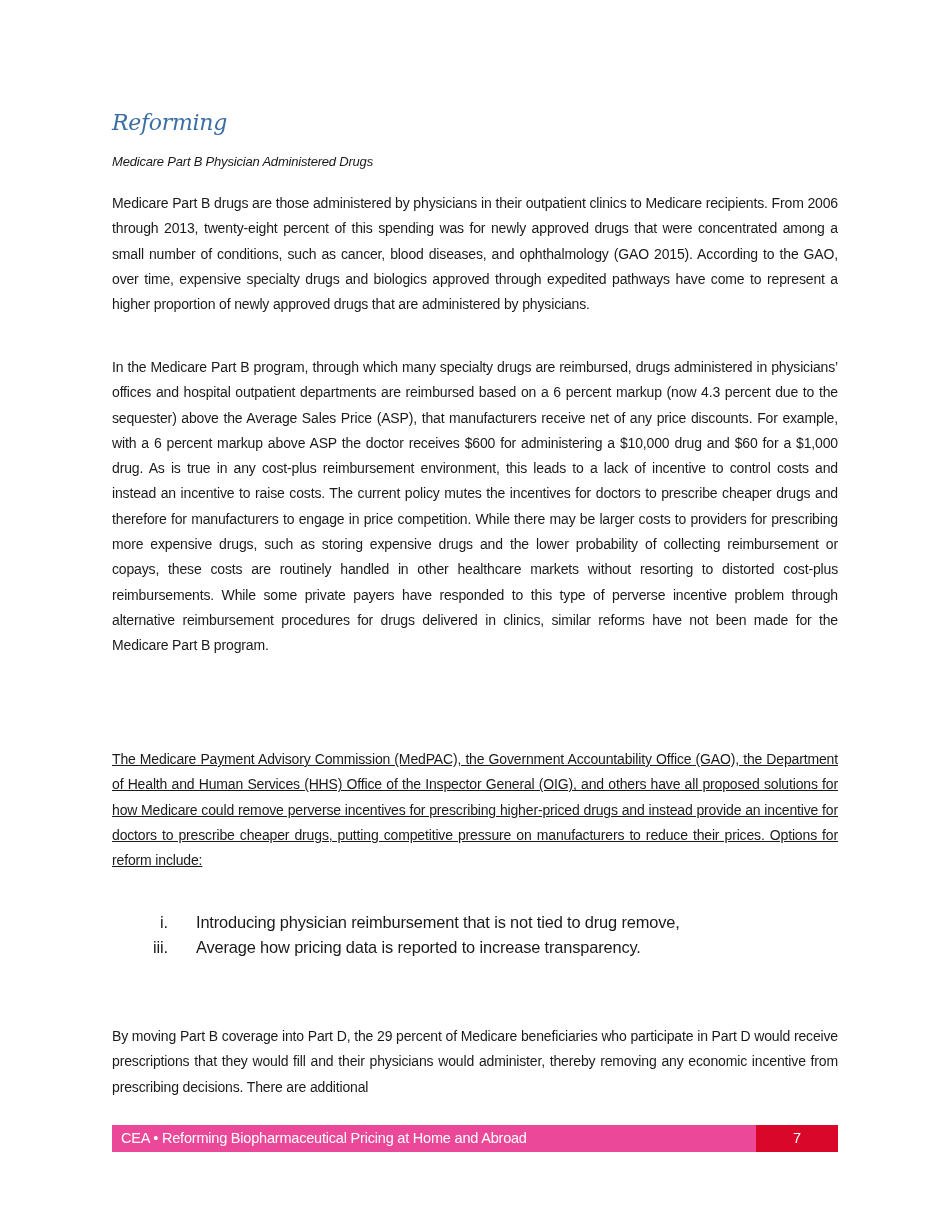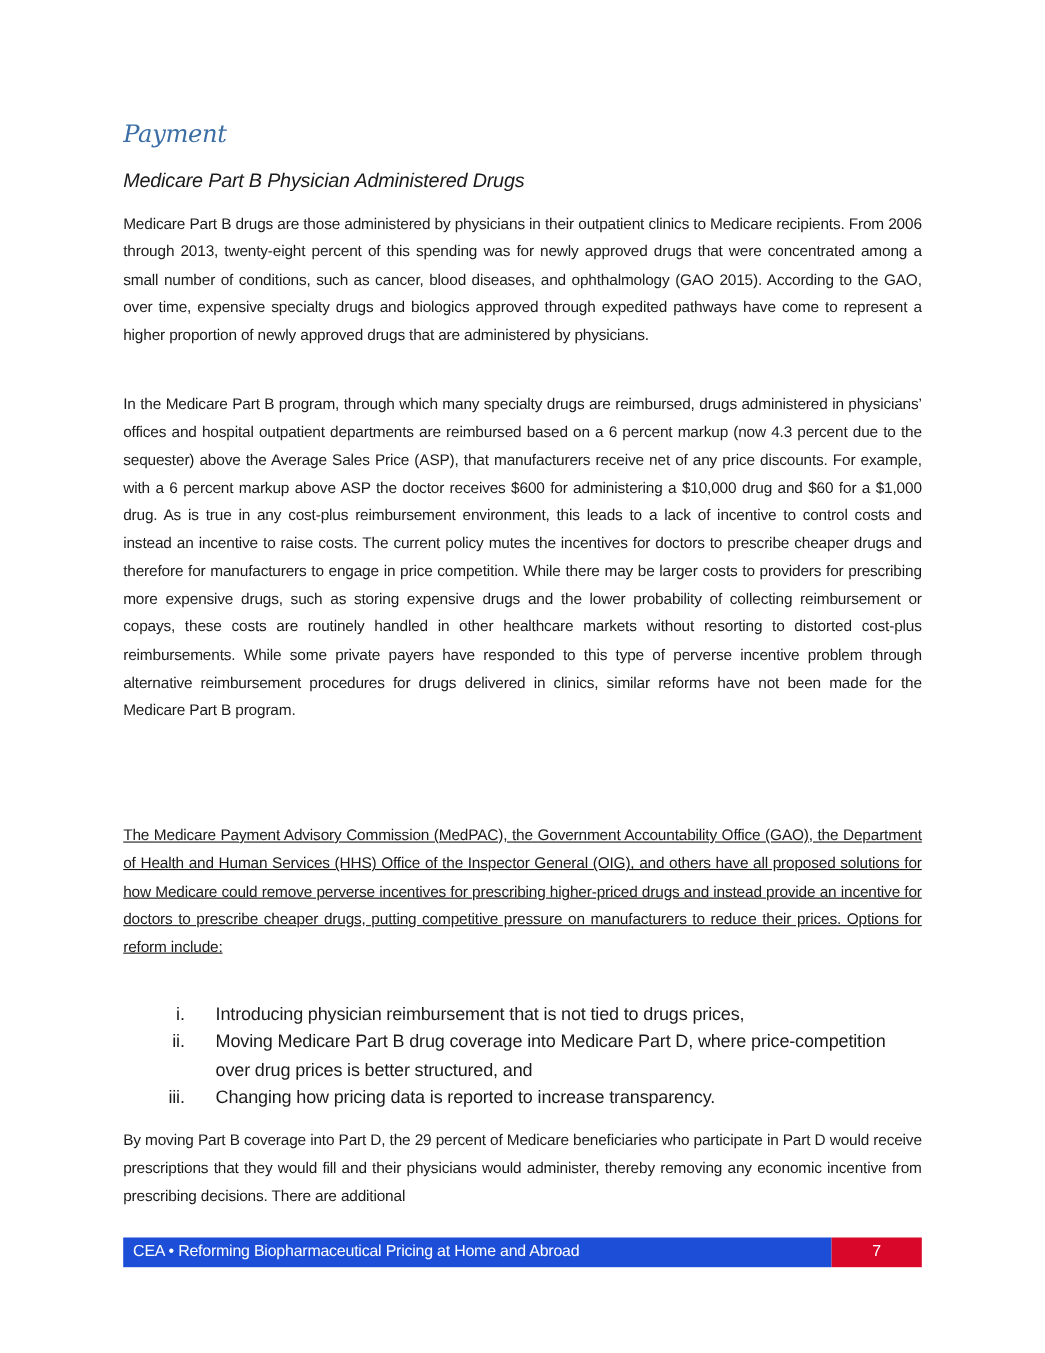--- a/index.html
+++ b/index.html
@@ -7,21 +7,21 @@
   .page { position: absolute; left: 112px; top: 0; width: 726px; }
   .h1 {
     position: absolute; top: 110px; left: 0;
     font-family: "DejaVu Serif", serif; font-style: italic;
     font-size: 22px; color: #3b6ea5; margin: 0; font-weight: normal;
     letter-spacing: -0.3px;
   }
   .h2 {
     position: absolute; top: 154px; left: 0;
     font-family: "Liberation Sans", sans-serif; font-style: italic;
-    font-size: 18px; color: #1a1a1a; margin: 0; font-weight: normal;
+    font-size: 13px; color: #1a1a1a; margin: 0; font-weight: normal;
     letter-spacing: -0.2px;
   }
   .body-text {
     position: absolute; left: 0; width: 726px;
     font-family: "Liberation Sans", sans-serif; font-size: 14px;
     line-height: 25.3px; color: #1a1a1a; text-align: justify; margin: 0;
     letter-spacing: -0.15px;
   }
   .p1 { top: 191px; }
   .p2 { top: 355px; }
@@ -35,53 +35,49 @@
   }
   ol.reform-list li { display: flex; }
   .num { width: 56px; flex: none; text-align: right; padding-right: 0; box-sizing: border-box; }
   .num span { display: inline-block; width: 28px; text-align: right; }
   .item-text { flex: 1; }
   .footer {
     position: absolute; left: 112px; top: 1125px; width: 726px; height: 27px;
     display: flex;
   }
   .footer-title {
-    flex: 1; background: #1d4ed8; color: #ffffff;
+    flex: 1; background: #ec4899; color: #ffffff;
     font-family: "Liberation Sans", sans-serif; font-size: 14.5px;
     line-height: 27px; padding-left: 9px; letter-spacing: -0.2px;
   }
   .footer-page {
     width: 82px; background: #d9072a; color: #ffffff;
     font-family: "Liberation Sans", sans-serif; font-size: 14.5px;
     line-height: 27px; text-align: center;
   }
 </style>
 </head>
 <body>
 
 <div class="page">
-  <h1 class="h1">Payment</h1>
+  <h1 class="h1">Reforming</h1>
   <h2 class="h2">Medicare Part B Physician Administered Drugs</h2>
 
   <p class="body-text p1">Medicare Part B drugs are those administered by physicians in their outpatient clinics to Medicare recipients. From 2006 through 2013, twenty-eight percent of this spending was for newly approved drugs that were concentrated among a small number of conditions, such as cancer, blood diseases, and ophthalmology (GAO 2015).  According to the GAO, over time, expensive specialty drugs and biologics approved through expedited pathways have come to represent a higher proportion of newly approved drugs that are administered by physicians.</p>
   <p class="body-text p2">In the Medicare Part B program, through which many specialty drugs are reimbursed, drugs administered in physicians’ offices and hospital outpatient departments are reimbursed based on a 6 percent markup (now 4.3 percent due to the sequester) above the Average Sales Price (ASP), that manufacturers receive net of any price discounts. For example, with a 6 percent markup above ASP the doctor receives $600 for administering a $10,000 drug and $60 for a $1,000 drug. As is true in any cost-plus reimbursement environment, this leads to a lack of incentive to control costs and instead an incentive to raise costs. The current policy mutes the incentives for doctors to prescribe cheaper drugs and therefore for manufacturers to engage in price competition. While there may be larger costs to providers for prescribing more expensive drugs, such as storing expensive drugs and the lower probability of collecting reimbursement or copays, these costs are routinely handled in other healthcare markets without resorting to distorted cost-plus reimbursements. While some private payers have responded to this type of perverse incentive problem through alternative reimbursement procedures for drugs delivered in clinics, similar reforms have not been made for the Medicare Part B program.</p>
   <p class="body-text p3">The Medicare Payment Advisory Commission (MedPAC), the Government Accountability Office (GAO), the Department of Health and Human Services (HHS) Office of the Inspector General (OIG), and others have all proposed solutions for how Medicare could remove perverse incentives for prescribing higher-priced drugs and instead provide an incentive for doctors to prescribe cheaper drugs, putting competitive pressure on manufacturers to reduce their prices. Options for reform include:</p>
 
   <ol class="reform-list">
     <li>
       <span class="num"><span>i.</span></span>
-      <span class="item-text" style="padding-left:28px">Introducing physician reimbursement that is not tied to drugs prices,</span>
-    </li>
-    <li>
-      <span class="num"><span>ii.</span></span>
-      <span class="item-text" style="padding-left:28px">Moving Medicare Part B drug coverage into Medicare Part D, where price-competition over drug prices is better structured, and</span>
+      <span class="item-text" style="padding-left:28px">Introducing physician reimbursement that is not tied to drug remove,</span>
     </li>
     <li>
       <span class="num"><span>iii.</span></span>
-      <span class="item-text" style="padding-left:28px">Changing how pricing data is reported to increase transparency.</span>
+      <span class="item-text" style="padding-left:28px">Average how pricing data is reported to increase transparency.</span>
     </li>
   </ol>
 
   <p class="body-text p4">By moving Part B coverage into Part D, the 29 percent of Medicare beneficiaries who participate in Part D would receive prescriptions that they would fill and their physicians would administer, thereby removing any economic incentive from prescribing decisions. There are additional</p>
 </div>
 
 <div class="footer">
   <div class="footer-title">CEA • Reforming Biopharmaceutical Pricing at Home and Abroad</div>
   <div class="footer-page">7</div>
 </div>

